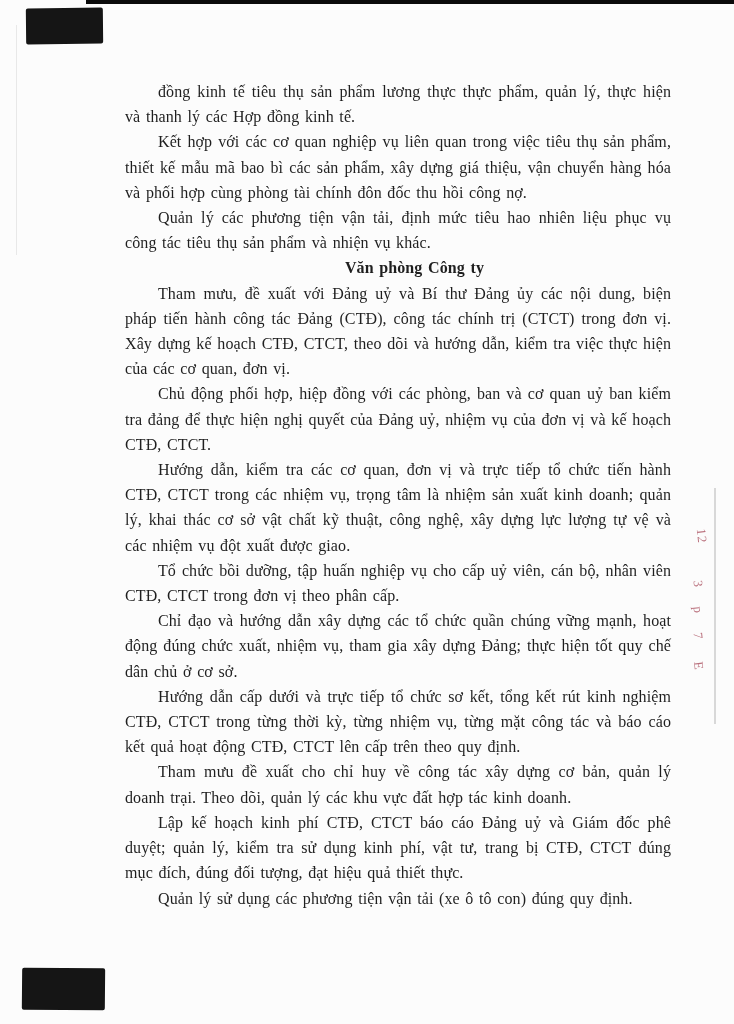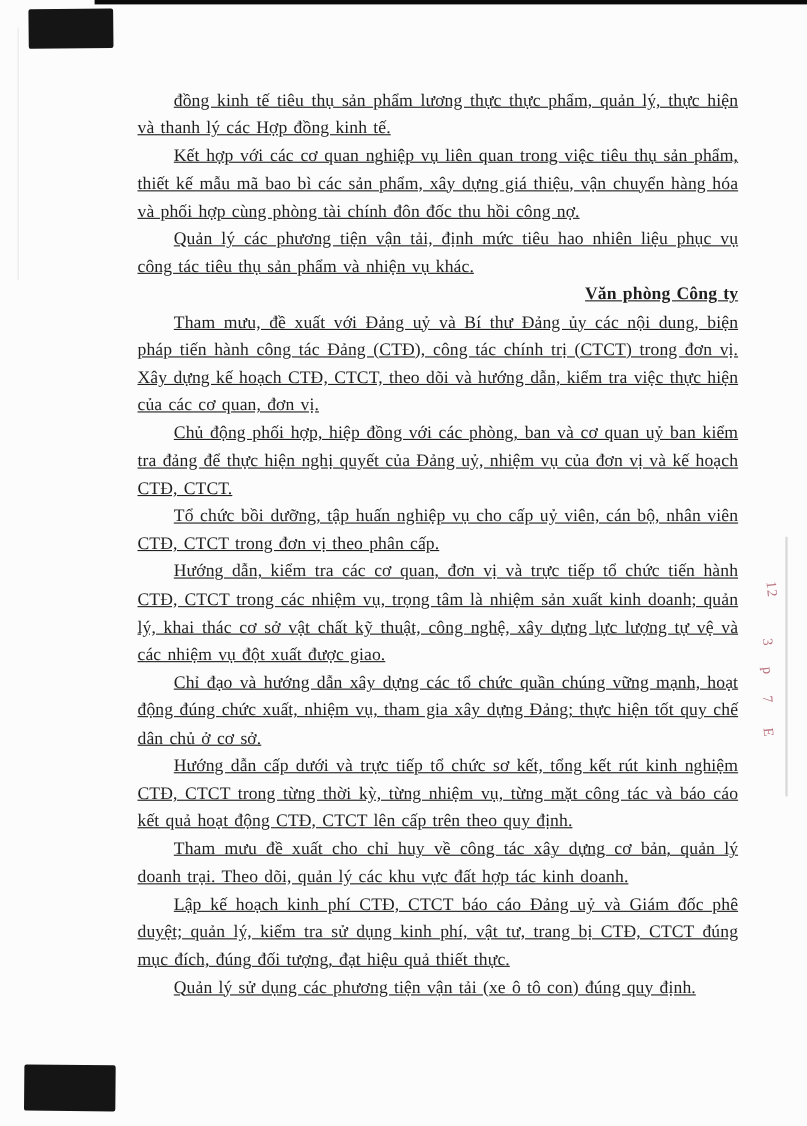--- a/index.html
+++ b/index.html
@@ -44,31 +44,30 @@
   }
   
   .textcol {
     position: absolute;
     left: 125px; top: 79px; width: 546px;
     color: #1f1f1f;
     font-size: 16px;
     line-height: 25.2px;
     text-align: justify;
     text-justify: inter-word;
-    text-decoration: underline;
   }
   .textcol p {
     margin: 0;
     text-indent: 33px;
     word-spacing: 1.5px;
     letter-spacing: 0.1px;
   }
   .textcol p.heading {
     font-weight: bold;
-    text-align: right;
+    text-align: center;
   }
 </style>
 </head>
 <body>
 
 <div class="page" style="background: rgb(252, 252, 252);">
 
   <div class="top-edge-bar" style="background: rgb(11, 11, 11);"></div>
   <div class="corner-mark tl" style="background: rgb(21, 21, 21);"></div>
   <div class="corner-mark bl" style="background: rgb(21, 21, 21);"></div>
@@ -96,23 +95,23 @@
 
 
       <p class="body">Quản lý các phương tiện vận tải, định mức tiêu hao nhiên liệu phục vụ công tác tiêu thụ sản phẩm và nhiện vụ khác.</p>
 
       <p class="heading">Văn phòng Công ty</p>
 
       <p class="body">Tham mưu, đề xuất với Đảng uỷ và Bí thư Đảng ủy các nội dung, biện pháp tiến hành công tác Đảng (CTĐ), công tác chính trị (CTCT) trong đơn vị. Xây dựng kế hoạch CTĐ, CTCT, theo dõi và hướng dẫn, kiểm tra việc thực hiện của các cơ quan, đơn vị.</p>
 
       <p class="body">Chủ động phối hợp, hiệp đồng với các phòng, ban và cơ quan uỷ ban kiểm tra đảng để thực hiện nghị quyết của Đảng uỷ, nhiệm vụ của đơn vị và kế hoạch CTĐ, CTCT.</p>
 
+      <p class="body">Hướng dẫn, kiểm tra các cơ quan, đơn vị và trực tiếp tổ chức tiến hành CTĐ, CTCT trong các nhiệm vụ, trọng tâm là nhiệm sản xuất kinh doanh; quản lý, khai thác cơ sở vật chất kỹ thuật, công nghệ, xây dựng lực lượng tự vệ và các nhiệm vụ đột xuất được giao.</p>
+
       <p class="body">Tổ chức bồi dưỡng, tập huấn nghiệp vụ cho cấp uỷ viên, cán bộ, nhân viên CTĐ, CTCT trong đơn vị theo phân cấp.</p>
-
-      <p class="body">Hướng dẫn, kiểm tra các cơ quan, đơn vị và trực tiếp tổ chức tiến hành CTĐ, CTCT trong các nhiệm vụ, trọng tâm là nhiệm sản xuất kinh doanh; quản lý, khai thác cơ sở vật chất kỹ thuật, công nghệ, xây dựng lực lượng tự vệ và các nhiệm vụ đột xuất được giao.</p>
 
       <p class="body">Chỉ đạo và hướng dẫn xây dựng các tổ chức quần chúng vững mạnh, hoạt động đúng chức xuất, nhiệm vụ, tham gia xây dựng Đảng; thực hiện tốt quy chế dân chủ ở cơ sở.</p>
 
       <p class="body">Hướng dẫn cấp dưới và trực tiếp tổ chức sơ kết, tổng kết rút kinh nghiệm CTĐ, CTCT trong từng thời kỳ, từng nhiệm vụ, từng mặt công tác và báo cáo kết quả hoạt động CTĐ, CTCT lên cấp trên theo quy định.</p>
 
       <p class="body">Tham mưu đề xuất cho chỉ huy về công tác xây dựng cơ bản, quản lý doanh trại. Theo dõi, quản lý các khu vực đất hợp tác kinh doanh.</p>
 
       <p class="body">Lập kế hoạch kinh phí CTĐ, CTCT báo cáo Đảng uỷ và Giám đốc phê duyệt; quản lý, kiểm tra sử dụng kinh phí, vật tư, trang bị CTĐ, CTCT đúng mục đích, đúng đối tượng, đạt hiệu quả thiết thực.</p>
 
       <p class="body">Quản lý sử dụng các phương tiện vận tải (xe ô tô con) đúng quy định.</p>

